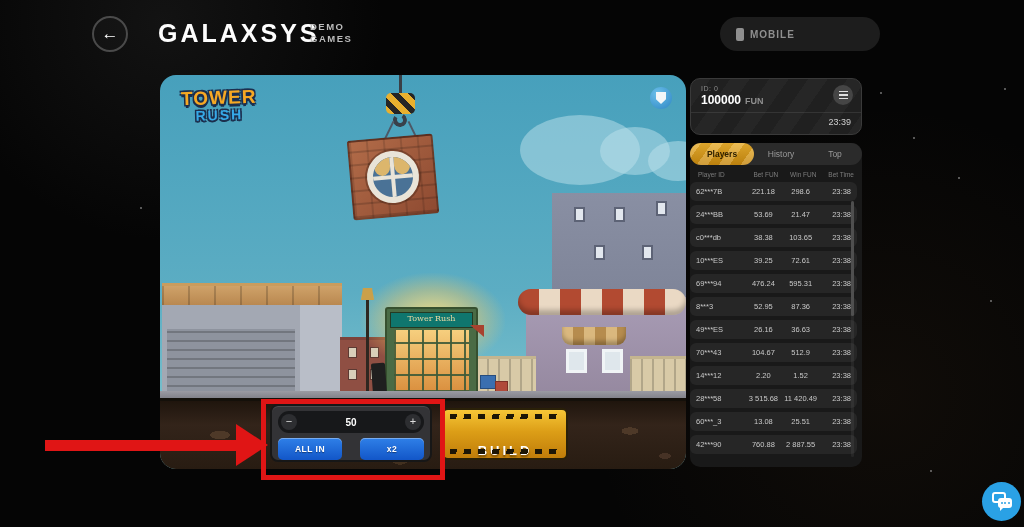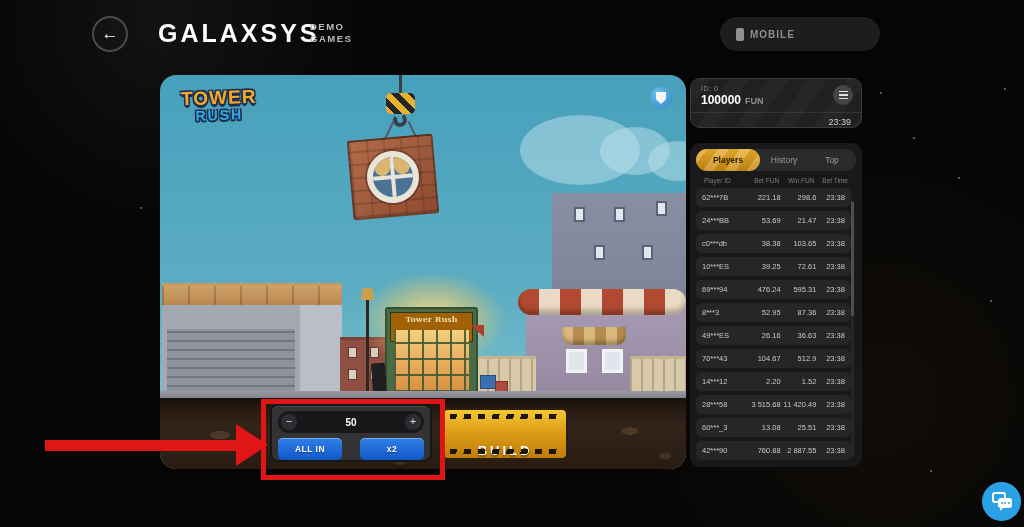--- a/index.html
+++ b/index.html
@@ -28,51 +28,51 @@
     background:#1d1d1d; border-radius:17px; display:flex; align-items:center; padding:3px; }
   .toggle-opt { height:28px; border-radius:14px; display:flex; align-items:center; gap:6px;
     padding:0 13px; font-size:10px; font-weight:bold; letter-spacing:1px; cursor:pointer; }
   .toggle-opt.active { background:#fff; color:#e8622c; }
   .toggle-opt.inactive { color:#8f8f8f;text-align:center; }
   .monitor-icon { width:13px; height:9px; background:#e8622c; border-radius:2px; position:relative; }
   .monitor-icon::after { content:""; position:absolute; left:3px; bottom:-3px; width:7px; height:2px; background:#e8622c; }
   .phone-icon { width:8px; height:13px; background:#8f8f8f; border-radius:2px; }
 
   
-  .balance-card { position:absolute; left:690px; top:78px; width:172px; height:50px;
+  .balance-card { position:absolute; left:690px; top:78px; width:172px; height:57px;
     border-radius:10px; border:1px solid #3a3a3a;
     background:repeating-linear-gradient(125deg, #262626 0 16px, #202020 16px 32px); }
   .bc-top { padding:6px 10px 0 10px; position:relative; }
   .bc-id { font-size:7px; color:#8a8a8a; letter-spacing:.5px; }
   .bc-row { display:flex; align-items:baseline; gap:4px; margin-top:1px; }
   .bc-amount { font-size:12px; font-weight:bold; color:#fff; }
   .bc-cur { font-size:9px; color:#8f8f8f; font-weight:bold; }
   .menu-btn { position:absolute; right:8px; top:6px; width:20px; height:20px; border-radius:50%;
     background:#454545; display:flex; flex-direction:column; justify-content:center; align-items:center; gap:2px; cursor:pointer; }
   .menu-btn i { display:block; width:9px; height:1.5px; background:#e0e0e0; }
   .bc-time { border-top:1px solid rgba(255,255,255,.09); margin-top:5px; padding:4px 10px 0 0;
     text-align:right; font-size:9px; color:#cfcfcf; }
 
   
   .side-panel { position:absolute; left:690px; top:143px; width:172px; height:324px;
-    background:#191919; border-radius:10px; padding:6px; }
+    background:#191919; border-radius:10px; }
   .tabs-bar { height:22px; background:#2b2b2b; border-radius:11px; display:flex; align-items:center; }
   .tab { flex:1; text-align:center; font-size:8.5px; color:#9a9a9a; cursor:pointer; }
   .tab.active { flex:0 0 64px; height:22px; line-height:22px; border-radius:11px; color:#2e2000; font-weight:bold;
     background:repeating-linear-gradient(125deg, rgba(255,255,255,.18) 0 9px, rgba(0,0,0,.05) 9px 18px),
                linear-gradient(180deg,#e8ae2e,#c5870f); }
   .thead { display:grid; grid-template-columns:32% 23% 25% 20%; padding:6px 8px 4px 8px;
     font-size:6.5px; color:#7d7d7d; }
   .thead span:nth-child(2), .thead span:nth-child(3) { text-align:center; }
   .thead span:nth-child(4) { text-align:right; }
   .rows { display:flex; flex-direction:column; gap:4px; position:relative; padding-right:5px; }
   .trow { height:19px; background:#262626; border-radius:6px; display:grid;
     grid-template-columns:32% 23% 25% 20%; align-items:center; padding:0 6px;
     font-size:7.5px; color:#c8c8c8; }
-  .trow span:nth-child(2), .trow span:nth-child(3) { text-align:right; }
+  .trow span:nth-child(2), .trow span:nth-child(3) { text-align:center; }
   .trow span:nth-child(4) { text-align:right; }
   .scrollbar { position:absolute; right:8px; top:58px; bottom:10px; width:3px;
     background:rgba(255,255,255,.06); border-radius:2px; }
   .scroll-thumb { position:absolute; top:0; width:3px; height:45%; background:#4f4f4f; border-radius:2px; cursor:pointer; }
 
   
   .game { position:absolute; left:160px; top:75px; width:526px; height:394px;
     border-radius:16px; overflow:hidden; background:linear-gradient(180deg,#47a0bc 0%,#5cadc3 55%,#73bcca 78%); }
   .cloud { position:absolute; background:rgba(190,225,236,.5); border-radius:50%; }
   .game-logo { position:absolute; left:14px; top:12px; transform:rotate(-2deg); text-align:center; width:90px; }
@@ -122,23 +122,23 @@
   .brick-a { position:absolute; left:180px; top:262px; width:50px; height:61px; background:#8f4f43;
     box-shadow:inset 0 3px 0 #7c423a; }
   .brick-a .bw { position:absolute; width:9px; height:11px; background:#d9cfba; border:1px solid #5d3a33; }
   .lamp { position:absolute; left:206px; top:225px; width:3px; height:98px; background:#2e2720; }
   .lamp::before { content:""; position:absolute; left:-5px; top:-12px; width:13px; height:12px;
     background:#caa04a; clip-path:polygon(15% 0,85% 0,100% 100%,0 100%); box-shadow:0 0 10px 3px rgba(255,200,90,.55); }
   .sun-glow { position:absolute; left:200px; top:198px; width:145px; height:95px;
     background:radial-gradient(ellipse at center, rgba(255,225,130,.95) 0%, rgba(255,205,95,.4) 45%, transparent 72%); }
   .shop { position:absolute; left:225px; top:232px; width:93px; height:91px; background:#4a6b45;
     border:2px solid #37502f; border-radius:3px 3px 0 0; }
-  .shop-sign { position:absolute; top:3px; left:3px; right:3px; height:30px; background:#a16207;
+  .shop-sign { position:absolute; top:3px; left:3px; right:3px; height:16px; background:#0f766e;
     border:1px solid #243a23; color:#ead9a4; font-family:"DejaVu Serif", serif; font-size:8px;
-    text-align:center; line-height:12px;font-weight:bold; }
+    text-align:center; line-height:12px; }
   .shop-windows { position:absolute; top:21px; left:7px; right:7px; bottom:4px;
     background:
       repeating-linear-gradient(90deg, rgba(63,90,56,.9) 0 2px, transparent 2px 14px),
       repeating-linear-gradient(0deg, rgba(63,90,56,.9) 0 2px, transparent 2px 16px),
       linear-gradient(180deg,#f6cf7e,#da8f3e); }
   .shop-awning { position:absolute; right:-8px; top:16px; width:0; height:0;
     border-top:12px solid #a8422f; border-left:14px solid transparent; }
   .aboard { position:absolute; left:212px; top:288px; width:14px; height:33px; background:#1f1f1f;
     transform:rotate(-4deg); border-radius:2px; }
   .crate-blue { position:absolute; left:320px; top:300px; width:16px; height:14px; background:#3a6fb0; border:1px solid #274d7d; }

